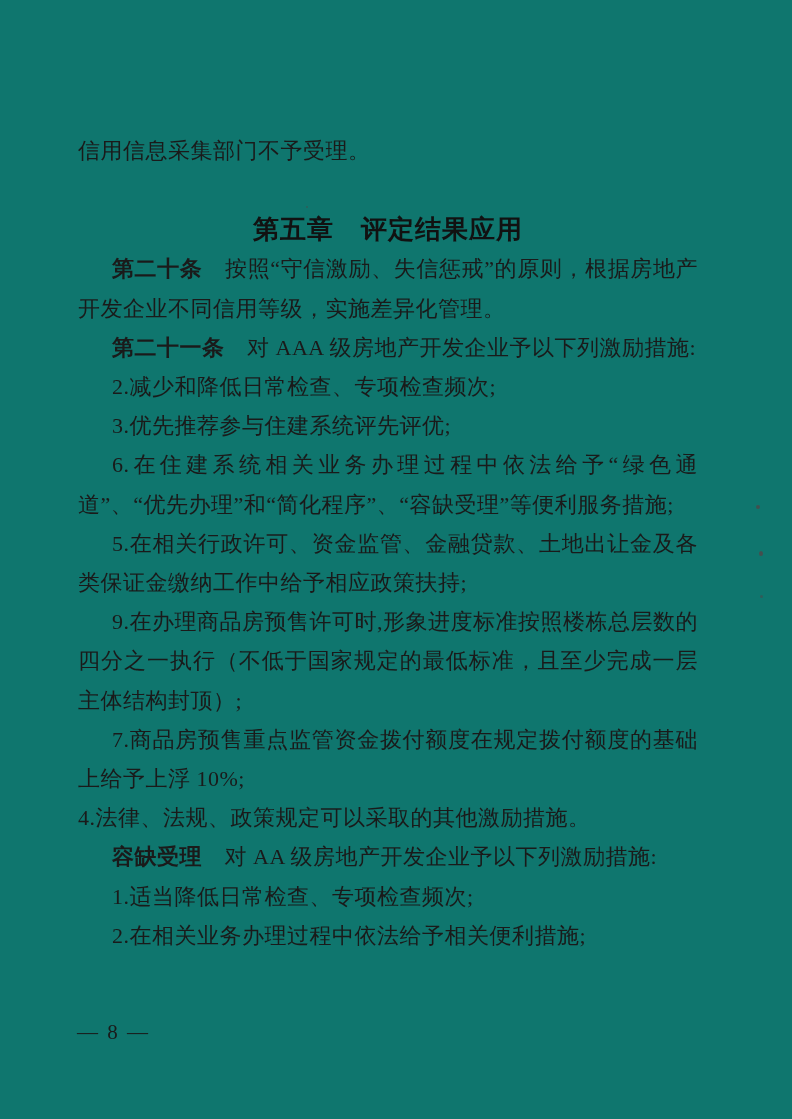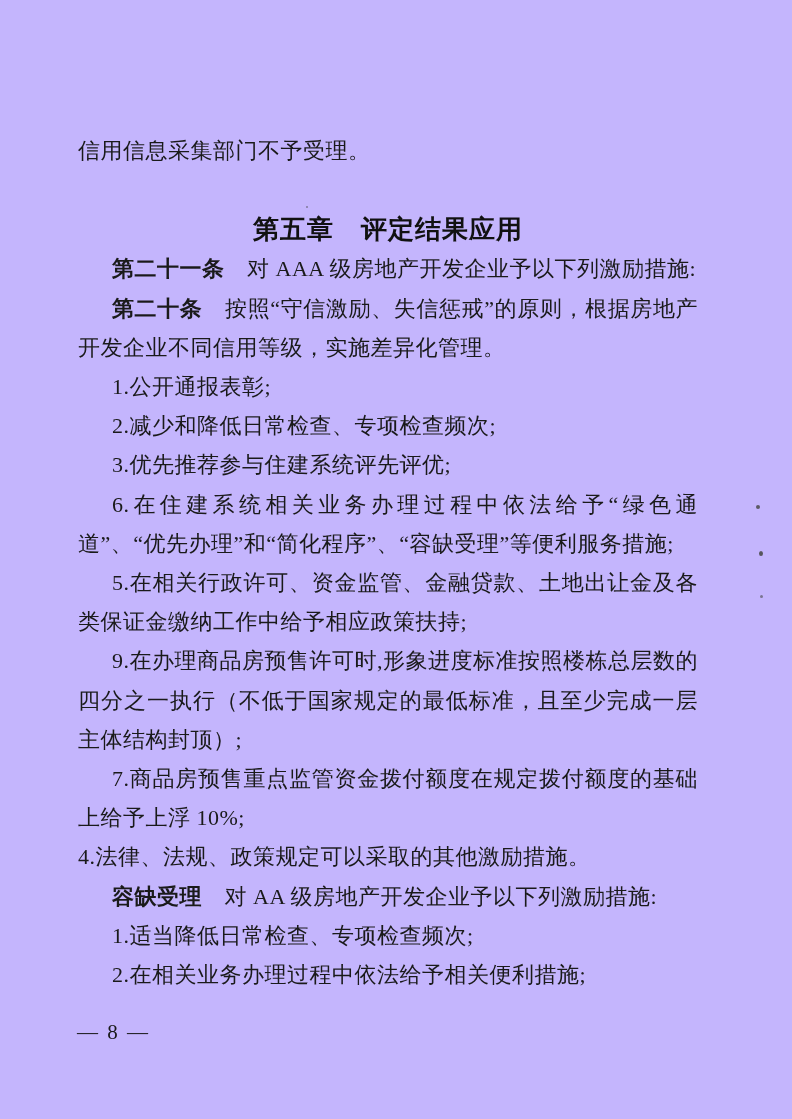--- a/index.html
+++ b/index.html
@@ -7,21 +7,21 @@
   body {
     position: relative;
     background: #ffffff;
     color: #1a1a1a;
     font-family: "Liberation Serif", serif;
     overflow: hidden;
   }
   .page {
     position: absolute;
     inset: 0;
-    background: #c4b5fd;
+    background: #0f766e;
   }
   .content {
     position: absolute;
     left: 78px;
     top: 131px;
     width: 620px;
   }
   .para {
     font-size: 22px;
     line-height: 39.2px;
@@ -68,25 +68,24 @@
 <body>
 
 <div class="page">
 
   <div class="content">
 
     <p class="para">信用信息采集部门不予受理。</p>
 
     <h2 class="chapter-heading">第五章　评定结果应用</h2>
 
+    <p class="para indent"><span class="lead">第二十条</span><span>　按照“守信激励、失信惩戒”的原则，根据房地产开发企业不同信用等级，实施差异化管理。</span></p>
+
     <p class="para indent"><span class="lead">第二十一条</span><span>　对 AAA 级房地产开发企业予以下列激励措施:</span></p>
 
-    <p class="para indent"><span class="lead">第二十条</span><span>　按照“守信激励、失信惩戒”的原则，根据房地产开发企业不同信用等级，实施差异化管理。</span></p>
-
-    <p class="para indent">1.公开通报表彰;</p>
 
     <p class="para indent">2.减少和降低日常检查、专项检查频次;</p>
 
     <p class="para indent">3.优先推荐参与住建系统评先评优;</p>
 
     <p class="para indent">6.在住建系统相关业务办理过程中依法给予“绿色通道”、“优先办理”和“简化程序”、“容缺受理”等便利服务措施;</p>
 
     <p class="para indent">5.在相关行政许可、资金监管、金融贷款、土地出让金及各类保证金缴纳工作中给予相应政策扶持;</p>
 
     <p class="para indent">9.在办理商品房预售许可时,形象进度标准按照楼栋总层数的四分之一执行（不低于国家规定的最低标准，且至少完成一层主体结构封顶）;</p>

